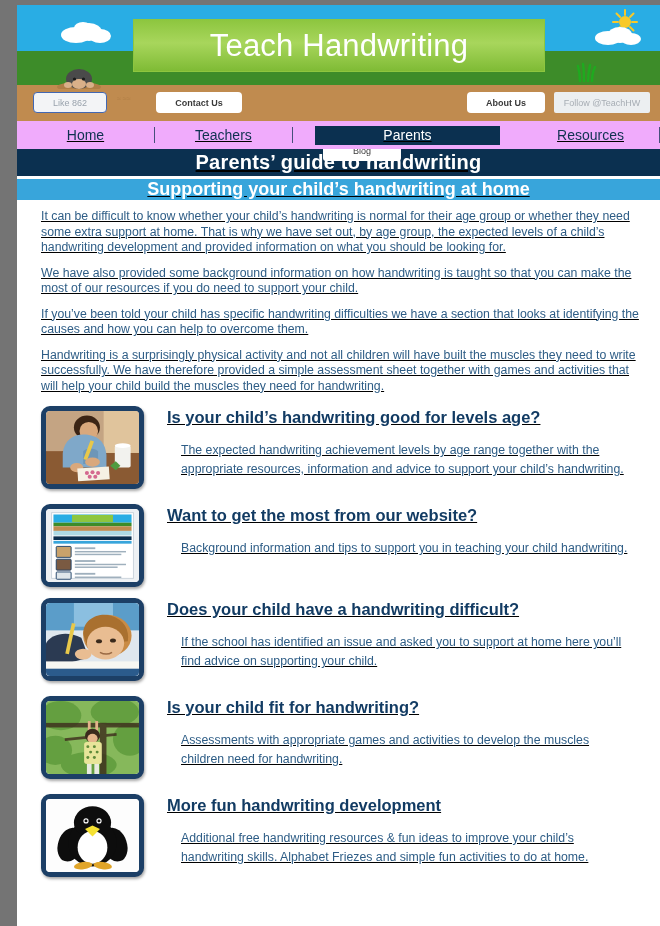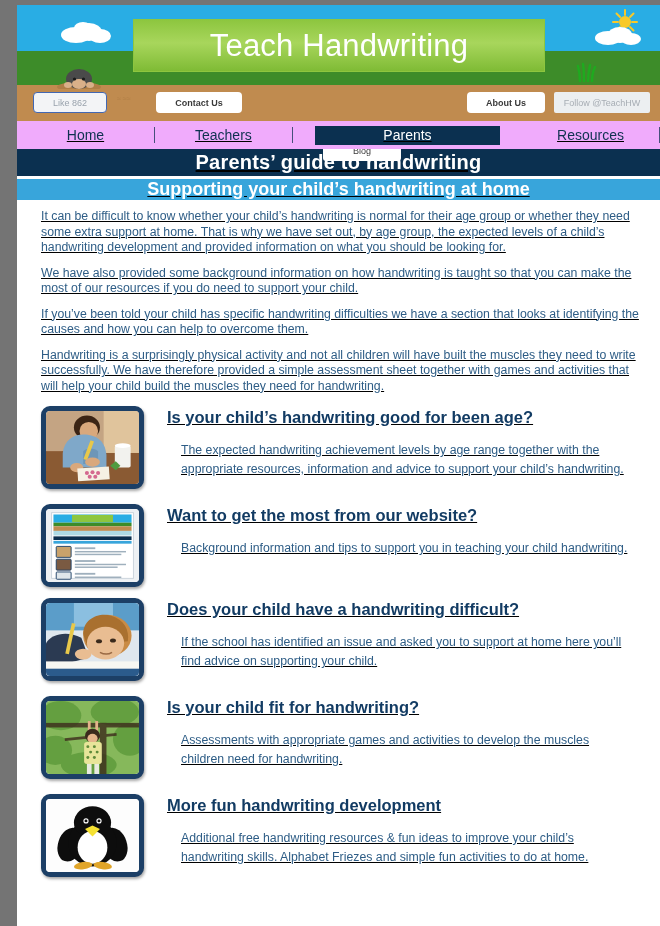--- a/index.html
+++ b/index.html
@@ -398,21 +398,21 @@
                   <circle cx="47" cy="72" r="2.2"></circle>
                 <circle cx="53" cy="72" r="2.2"></circle>
               </g>
               <rect x="74" y="38" width="17" height="24" rx="2" fill="#f2f2ee"></rect>
               <ellipse cx="82.5" cy="38" rx="8.5" ry="2.6" fill="#ffffff"></ellipse>
               <path d="M69 60 l6 -5 5 5 -5 5 z" fill="#4f9b3f"></path>
             </svg>
           </div>
         </div>
         <div class="feature-text">
-          <h3>Is your child’s handwriting good for been age?</h3>
+          <h3>Is your child’s handwriting good for levels age?</h3>
           <p>The expected handwriting achievement levels by age range together with the appropriate resources, information and advice to support your child’s handwriting.</p>
         </div>
       </div>
 
       <div class="feature">
         <div class="thumb-wrap">
           <div class="thumb">
             <svg viewBox="0 0 100 80" preserveAspectRatio="none">
               <rect width="100" height="80" fill="#eef1f4"></rect>
               <rect x="6" y="4" width="88" height="72" fill="#ffffff" stroke="#c9d2da"></rect>

